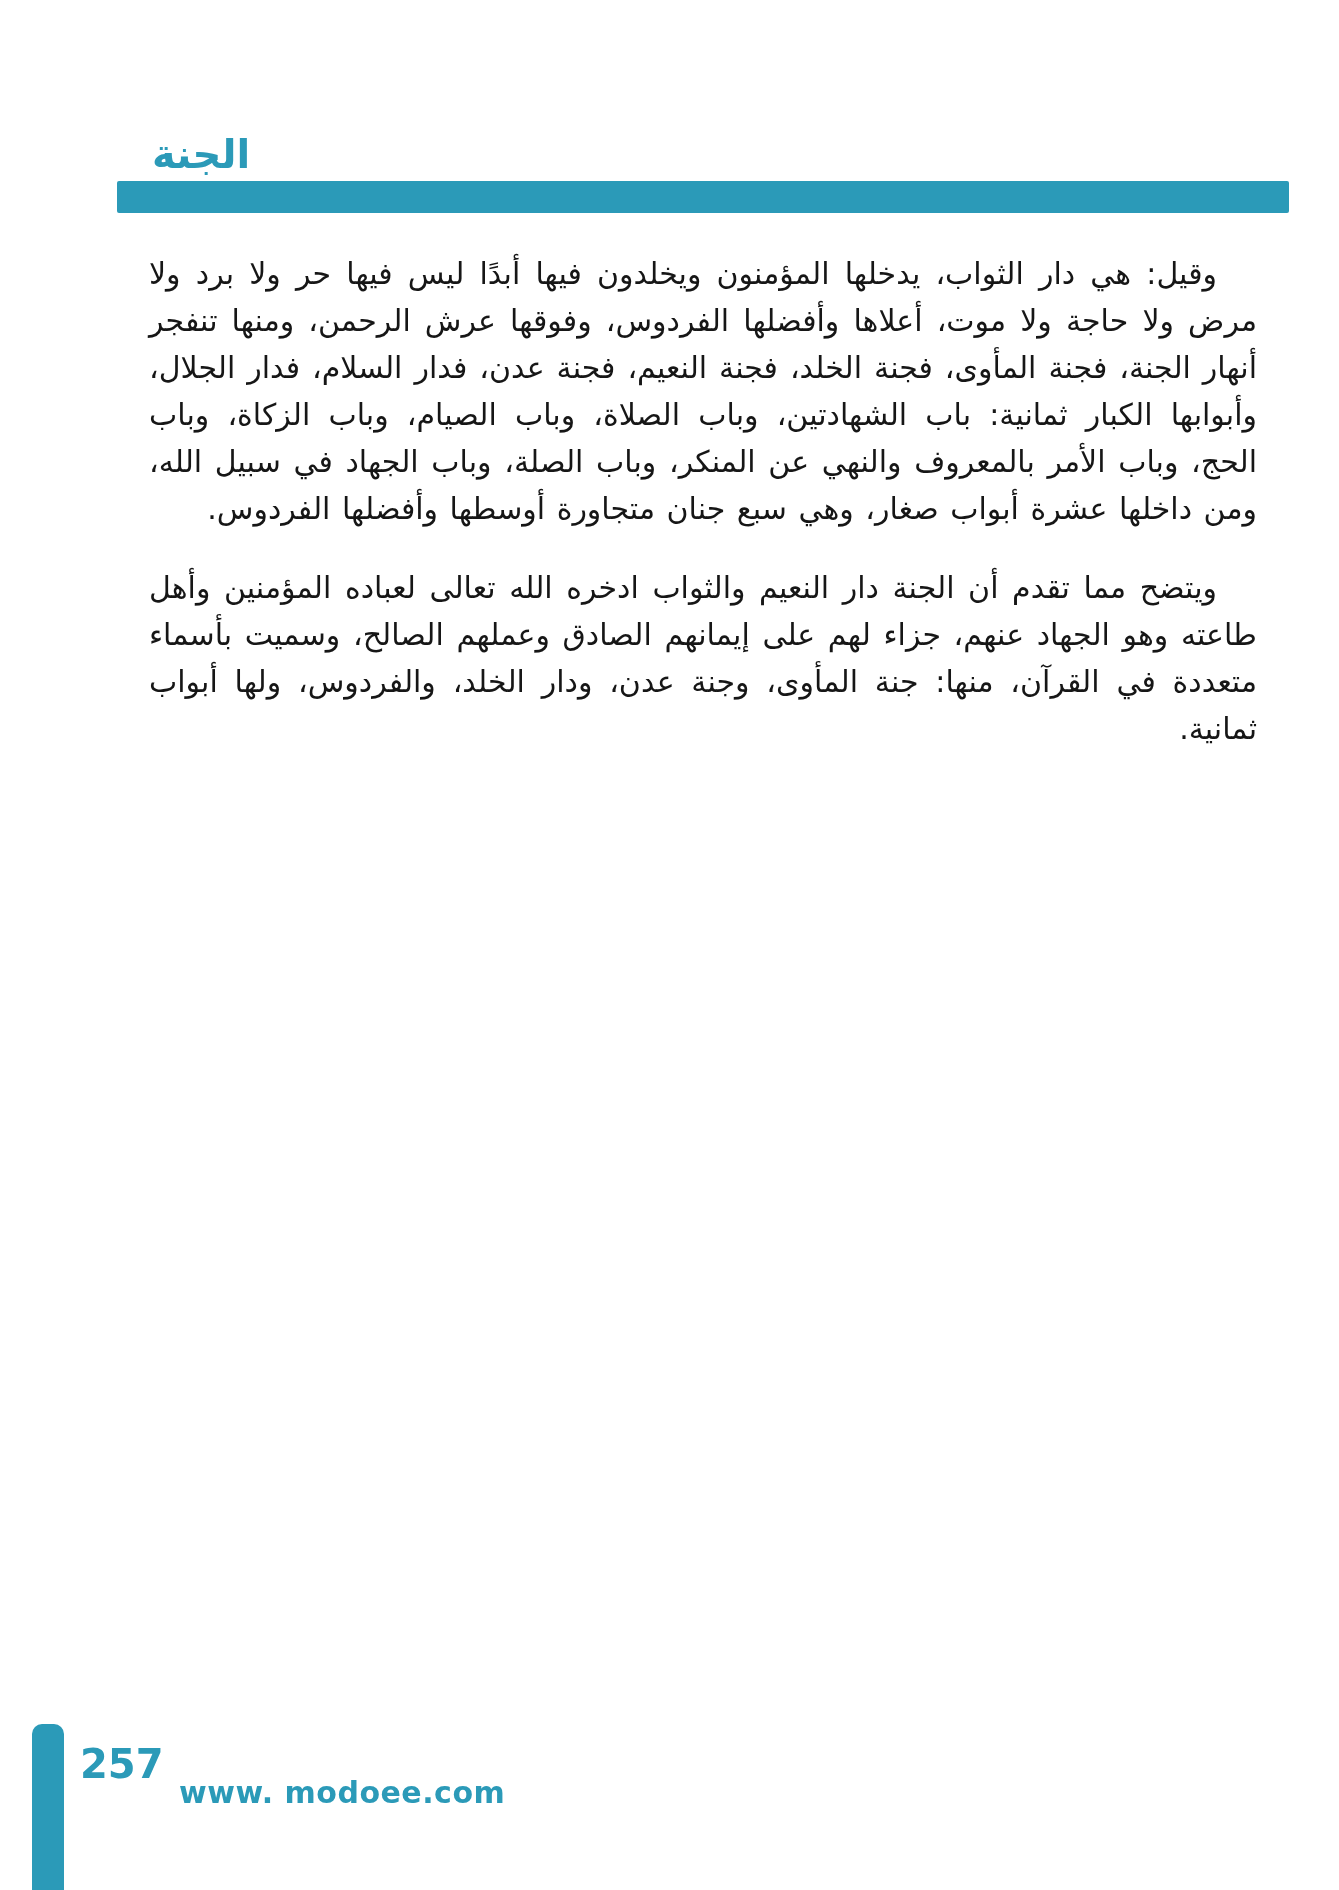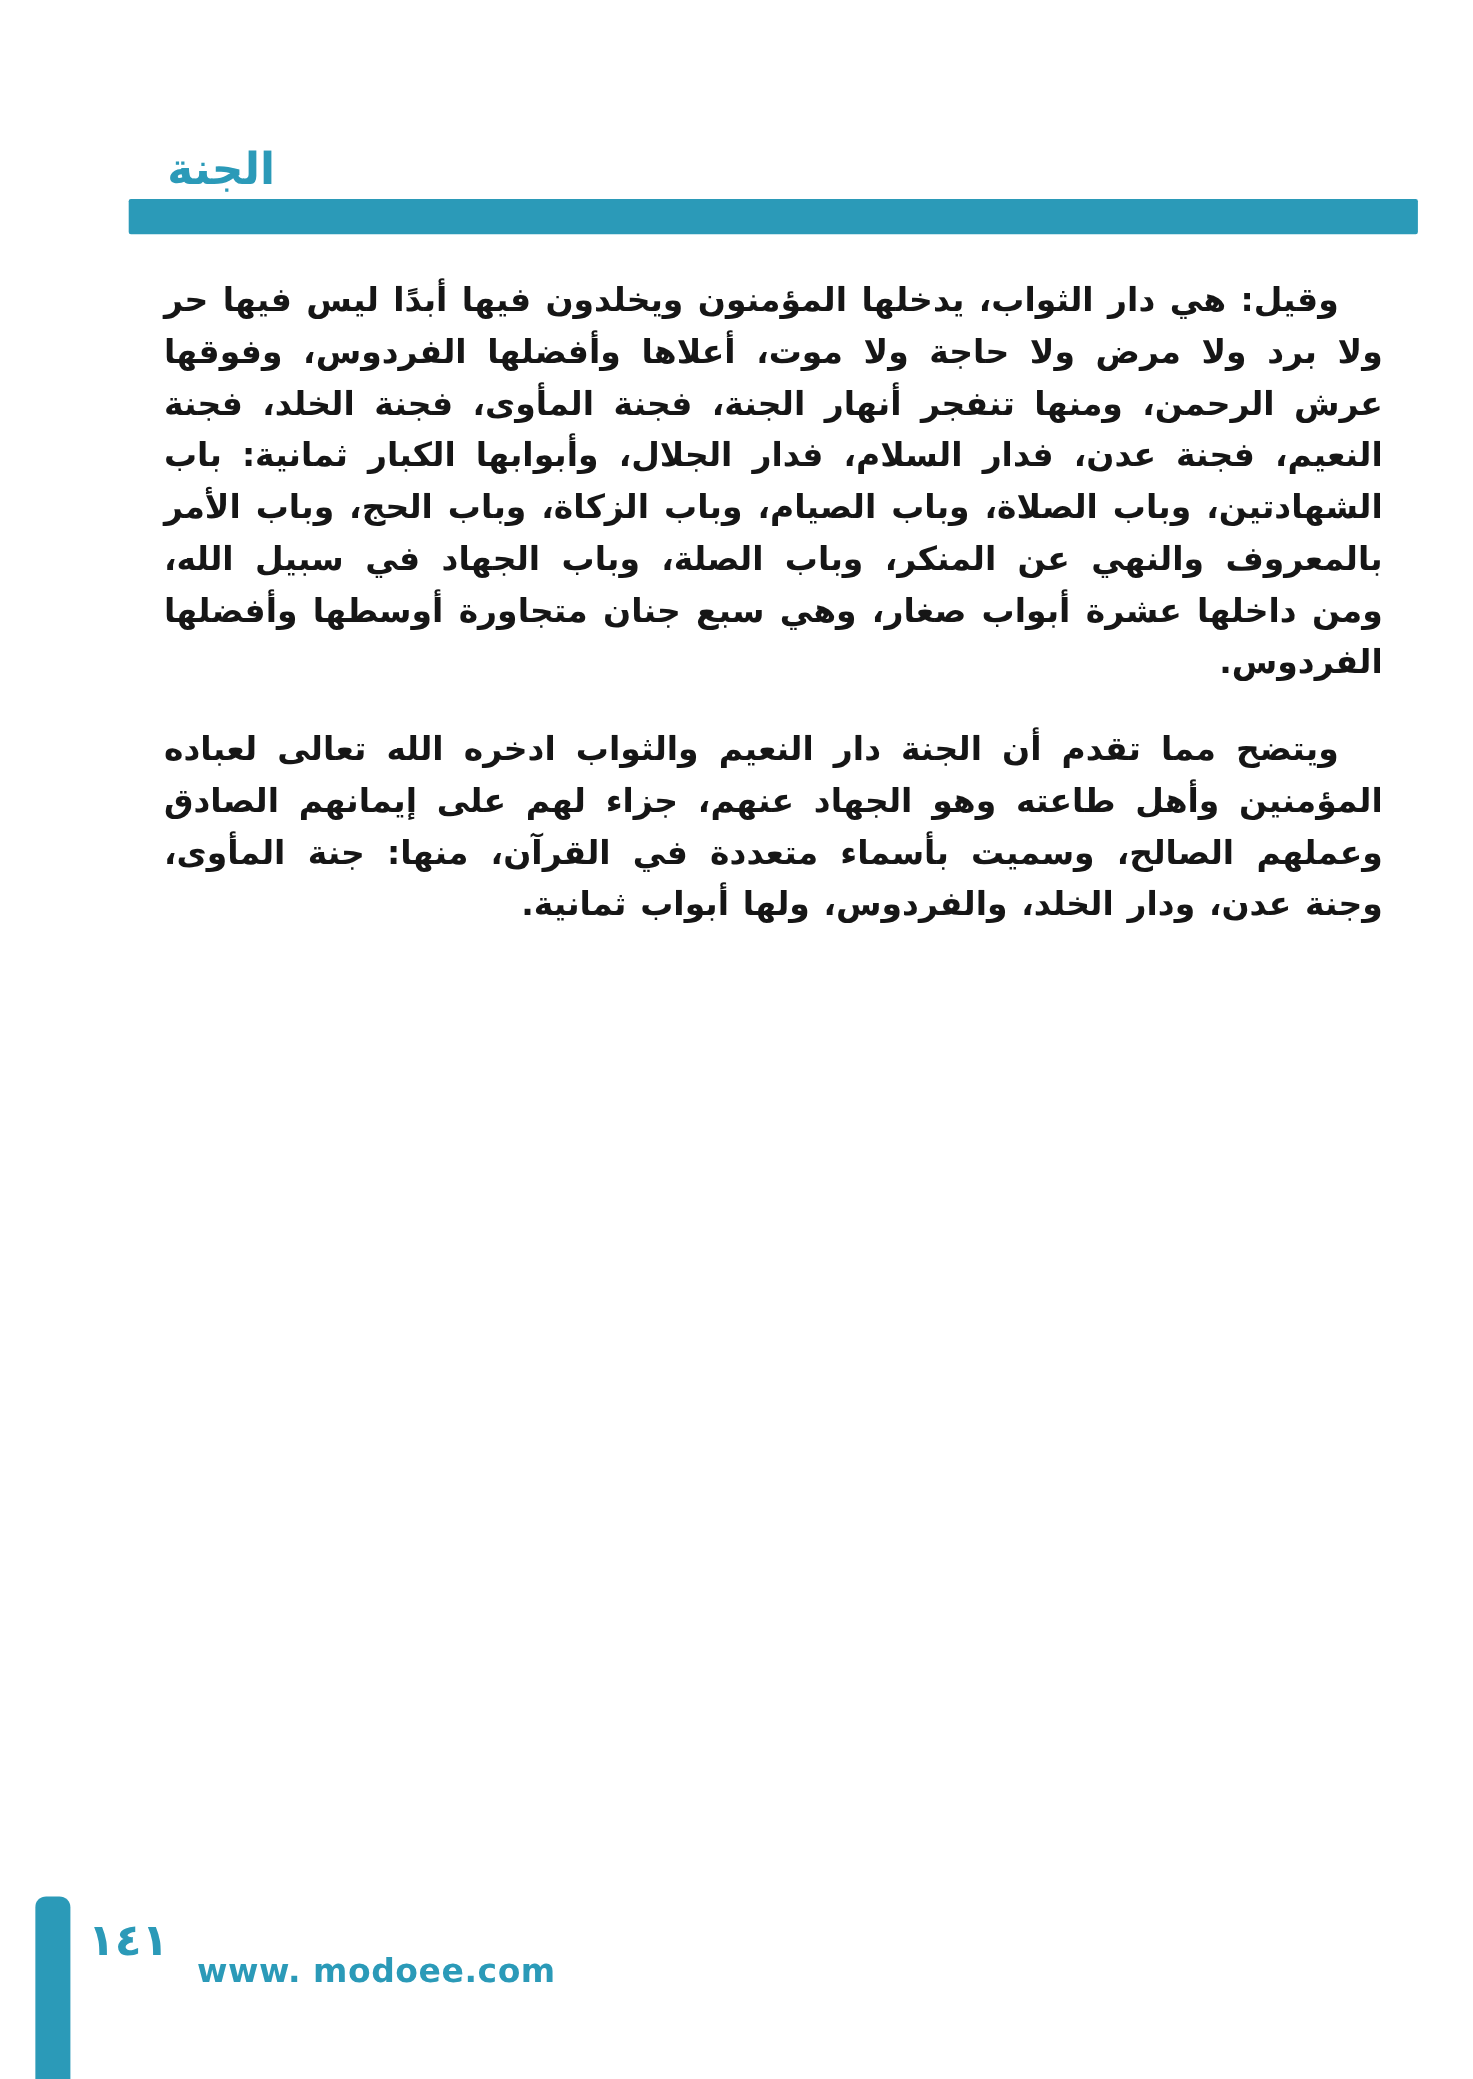--- a/index.html
+++ b/index.html
@@ -40,21 +40,21 @@
   .text-block {
     position: absolute;
     top: 186px;
     left: 85px;
     width: 1172px;
     direction: rtl;
     unicode-bidi: embed;
     text-align: justify;
     color: var(--ink);
     font-size: 30px;
-    font-weight: bold;
+    font-weight: normal;
     line-height: 47px;
     word-spacing: 2px;
   }
   .text-block p {
     margin: 0;
     text-indent: 40px;
   }
   .footer-bar {
     position: absolute;
     left: 0;
@@ -95,17 +95,17 @@
 
   <div class="header-rule"></div>
 
   <div class="text-block">
     <p>وقيل: هي دار الثواب، يدخلها المؤمنون ويخلدون فيها أبدًا ليس فيها حر ولا برد ولا مرض ولا حاجة ولا موت، أعلاها وأفضلها الفردوس، وفوقها عرش الرحمن، ومنها تنفجر أنهار الجنة، فجنة المأوى، فجنة الخلد، فجنة النعيم، فجنة عدن، فدار السلام، فدار الجلال، وأبوابها الكبار ثمانية: باب الشهادتين، وباب الصلاة، وباب الصيام، وباب الزكاة، وباب الحج، وباب الأمر بالمعروف والنهي عن المنكر، وباب الصلة، وباب الجهاد في سبيل الله، ومن داخلها عشرة أبواب صغار، وهي سبع جنان متجاورة أوسطها وأفضلها الفردوس.</p>
     <p>ويتضح مما تقدم أن الجنة دار النعيم والثواب ادخره الله تعالى لعباده المؤمنين وأهل طاعته وهو الجهاد عنهم، جزاء لهم على إيمانهم الصادق وعملهم الصالح، وسميت بأسماء متعددة في القرآن، منها: جنة المأوى، وجنة عدن، ودار الخلد، والفردوس، ولها أبواب ثمانية.</p>
   </div>
 
   <div class="footer-bar"></div>
 
-  <div class="page-number">١٤١</div>
+  <div class="page-number">257</div>
 
   <div class="website">www. modoee.com</div>
 
 </div>
 
 </body></html>

